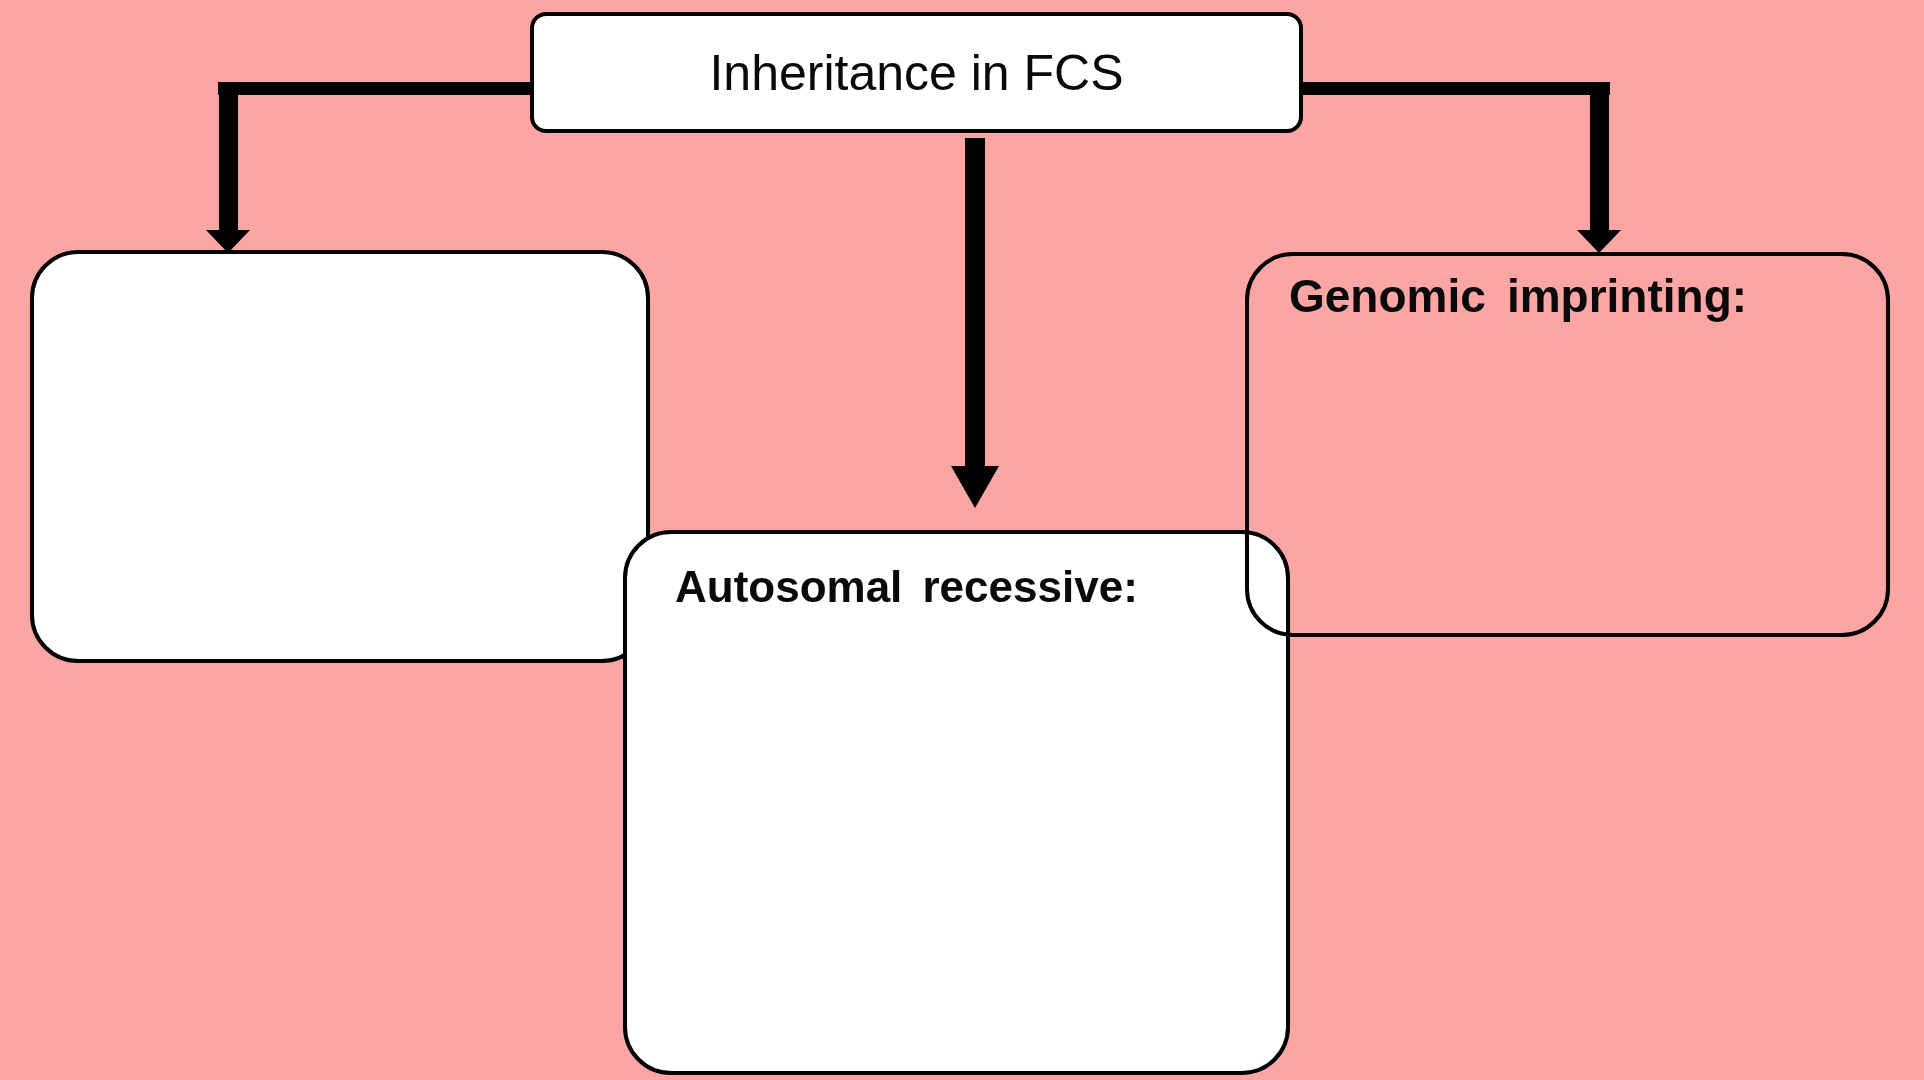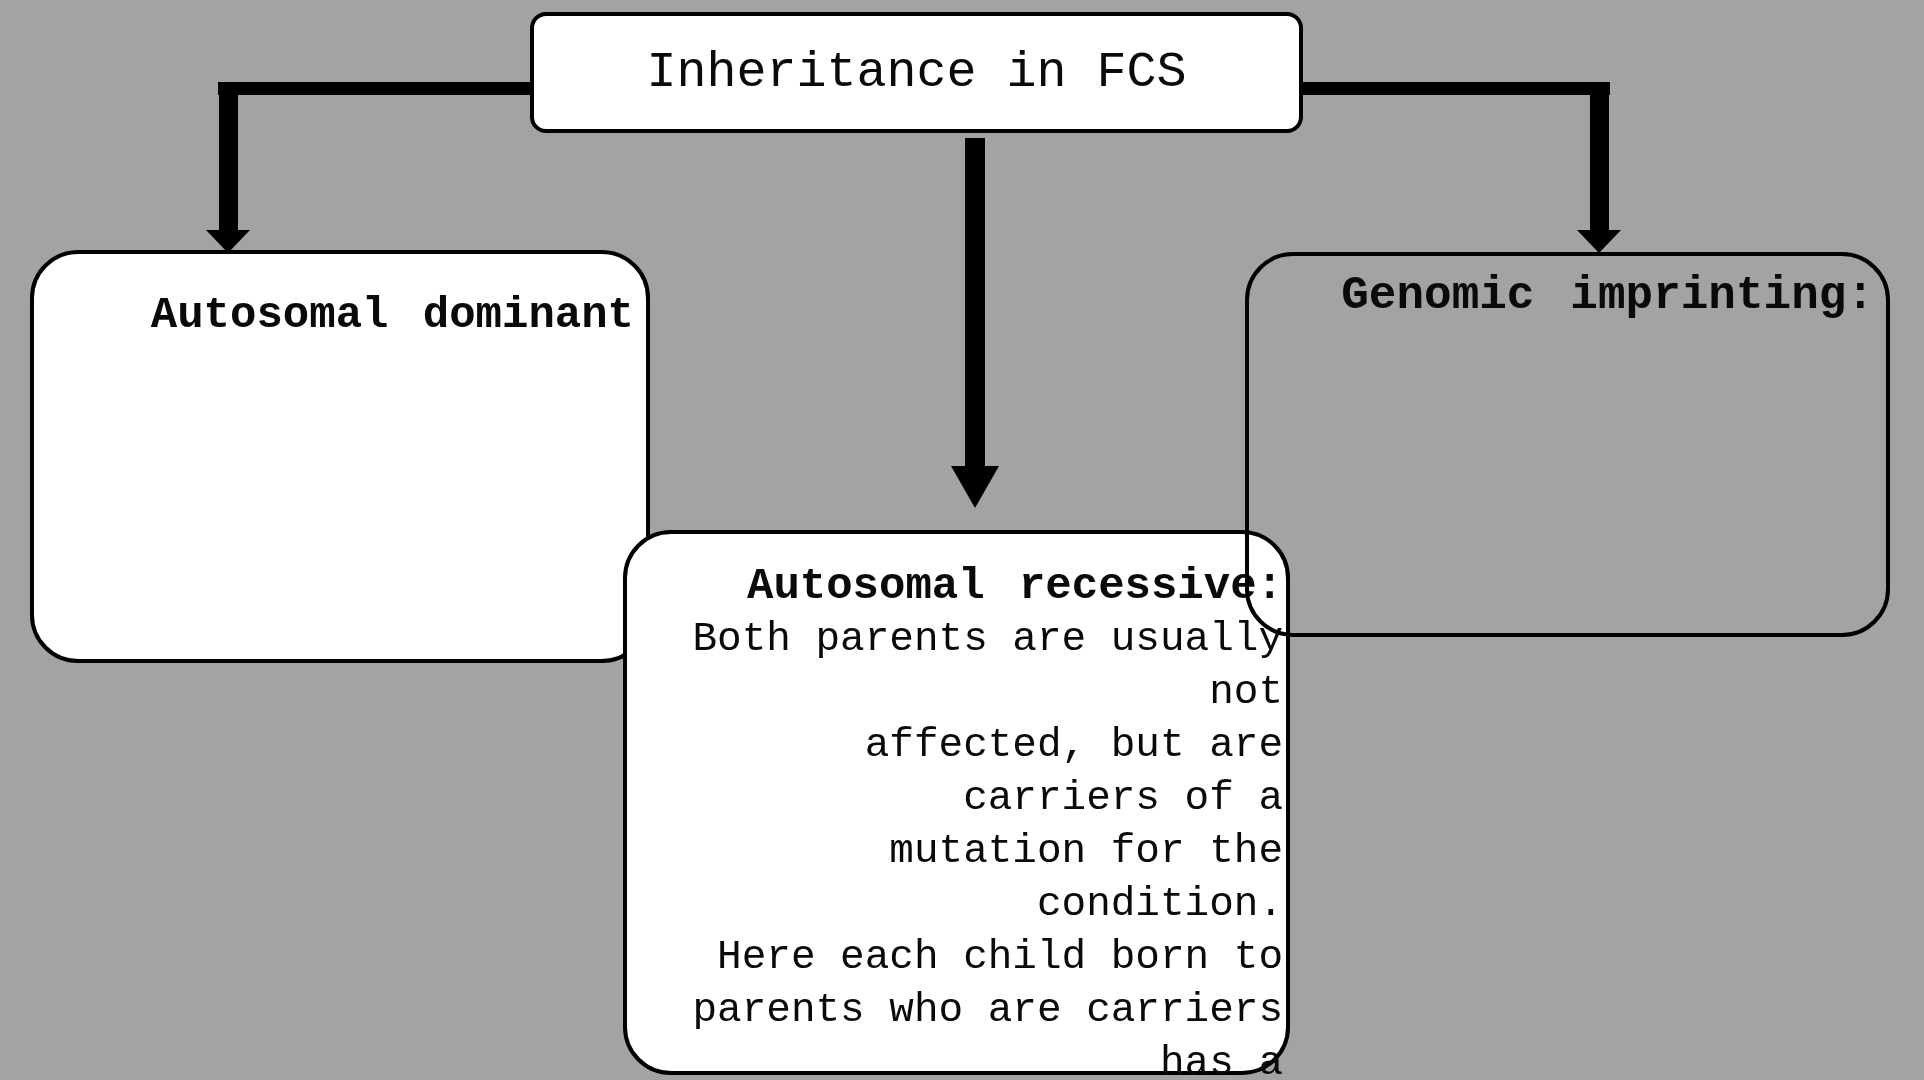--- a/index.html
+++ b/index.html
@@ -4,25 +4,24 @@
 <style>
   html, body {
     margin: 0;
     padding: 0;
     background: #ffffff;
   }
   .canvas {
     position: relative;
     width: 1924px;
     height: 1080px;
-    background: #a3a3a3;
+    background: #fca5a5;
     overflow: hidden;
-    font-family: Liberation Mono, monospace;
+    font-family: Liberation Sans, sans-serif;
     color: #0a0a0a;
-    text-align: right;
   }
   .connectors {
     position: absolute;
     left: 0; top: 0;
     width: 1924px;
     height: 1080px;
     z-index: 0;
   }
   .node {
     position: absolute;
@@ -104,32 +103,23 @@
       <rect x="1590" y="82" width="19" height="150"></rect>
       <polygon points="1577,230 1621,230 1599,253"></polygon>
     </g>
   </svg>
 
   <div class="node root-node">
     <span>Inheritance in FCS</span>
   </div>
 
   <div class="node branch node-left">
-    <span class="branch-title">Autosomal dominant</span>
   </div>
 
   <div class="node branch node-mid">
     <span class="branch-title">Autosomal recessive:</span>
-    <span class="branch-body">Both parents are usually not
-affected, but are carriers of a
-mutation for the condition.
-Here each child born to
-parents who are carriers has a
-25% chance of having the
-condition
-Ex: Dyskeratosis Congenita</span>
   </div>
 
   <div class="node branch node-right">
     <span class="branch-title">Genomic imprinting:</span>
   </div>
 
 </div>
 
 </body></html>

